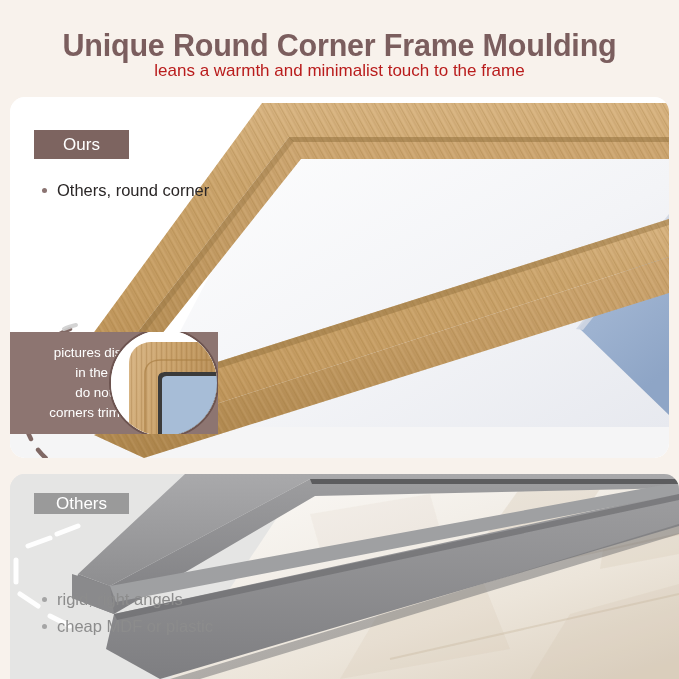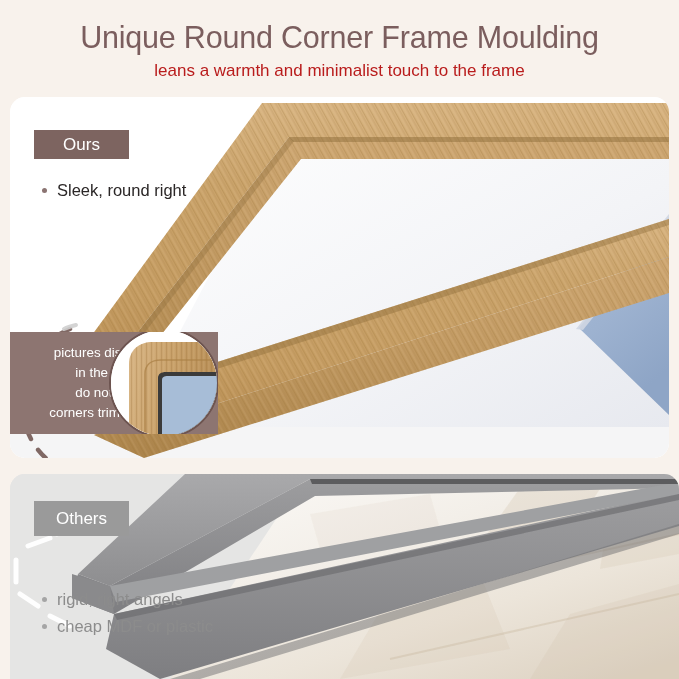--- a/index.html
+++ b/index.html
@@ -23,23 +23,23 @@
   
   .header {
     position: absolute;
     left: 0; right: 0; top: 0;
     height: 92px;
     text-align: center;
   }
   .title {
     position: absolute;
     left: 0; right: 0;
-    top: 18px;
+    top: 26px;
     font-size: 30.5px;
-    font-weight: 400;
+    font-weight: 700;
     letter-spacing: -0.2px;
     color: #7b5e5e;
     line-height: 38px;
     white-space: nowrap;
   }
   .subtitle {
     position: absolute;
     left: 0; right: 0;
     top: 60px;
     font-size: 17px;
@@ -84,23 +84,23 @@
   }
   .badge-ours {
     left: 24px;
     top: 33px;
     width: 95px;
     height: 29px;
     background: #7d6460;
   }
   .badge-others {
     left: 24px;
-    top: 27px;
+    top: 19px;
     width: 95px;
-    height: 35px;
+    height: 21px;
     background: #9a9a9a;
     justify-content: center;
   }
 
   
   .bullets {
     position: absolute;
     margin: 0;
     padding: 0;
     list-style: none;
@@ -284,21 +284,21 @@
         <path d="M 66 228 C 62 229, 58 230, 54 232"></path>
         <path d="M 90 384 C 86 384, 82 383, 78 382"></path>
       </g>
     </svg>
 
     <div class="badge badge-ours">
       <span>Ours</span>
     </div>
 
     <ul class="bullets bullets-ours">
-      <li>Sleek, round right</li>
+      <li>Others, round corner</li>
     </ul>
 
     <div class="callout">
       <div class="callout-text">
         <div>pictures display</div>
         <div>in the frame</div>
         <div>do not need</div>
         <div>corners trimmed</div>
       </div>
       <div class="callout-circle">

